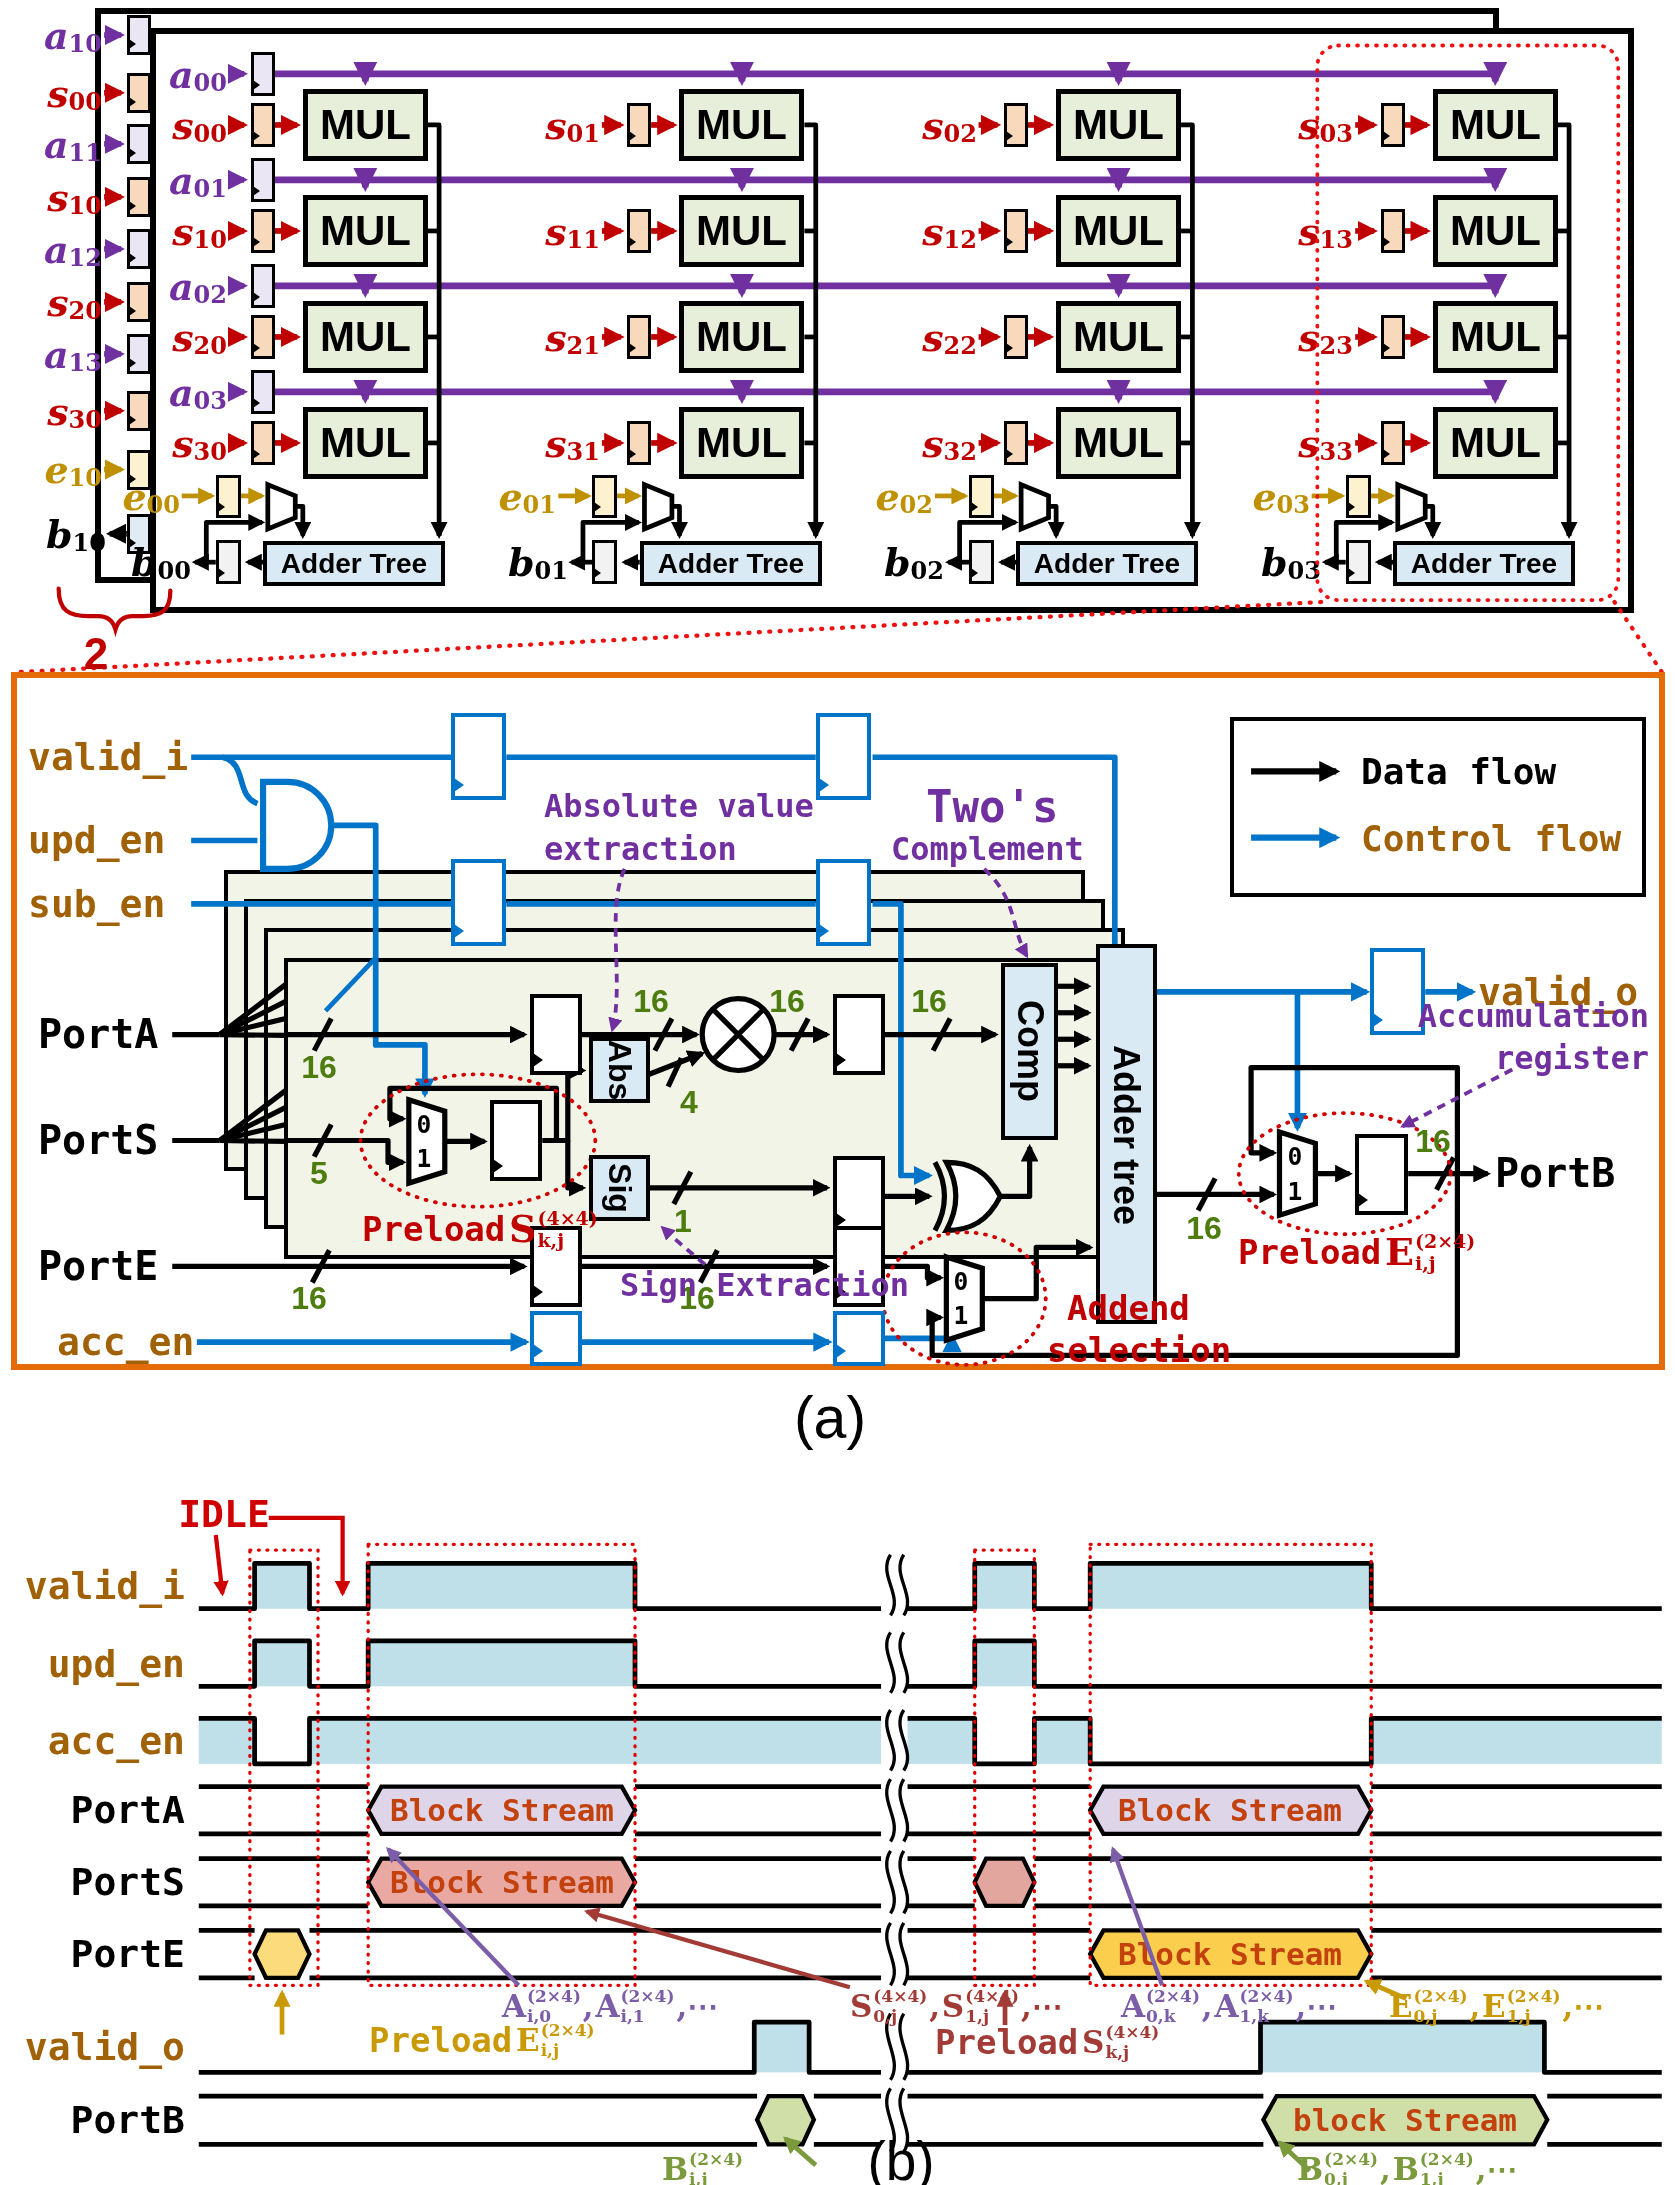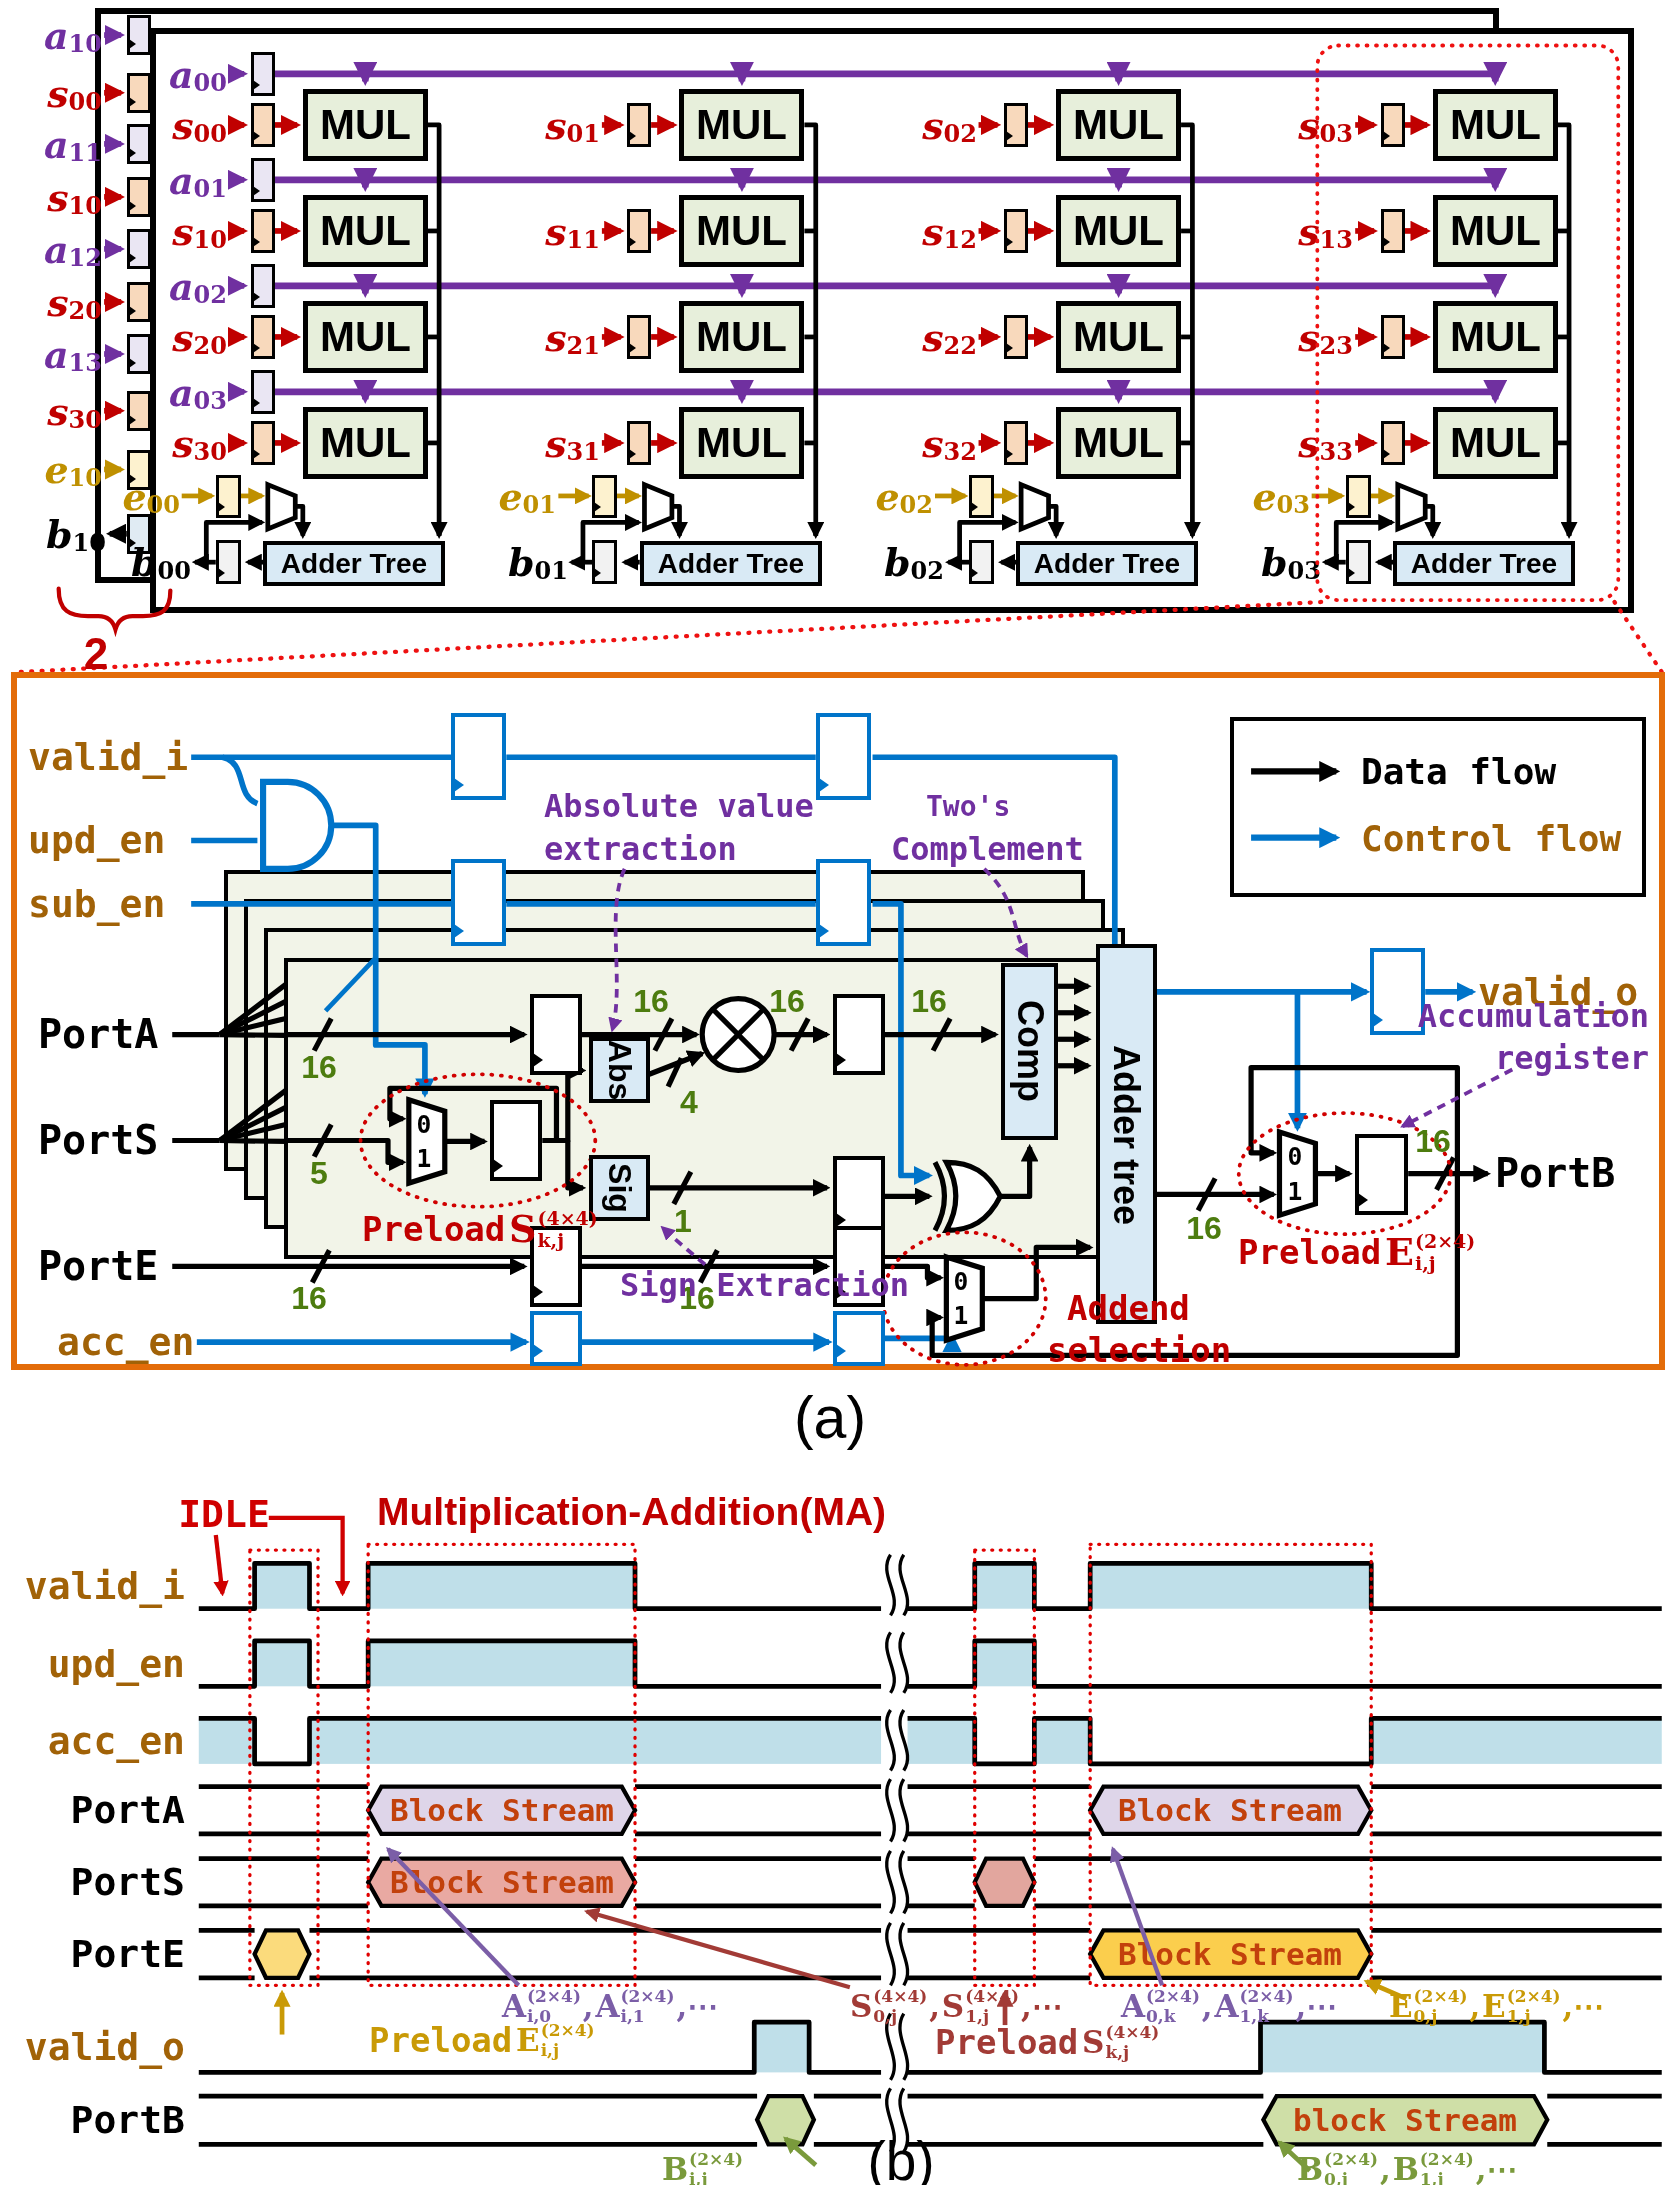--- a/index.html
+++ b/index.html
@@ -639,21 +639,21 @@
 <div class="n16" style="left:689px;top:1102px">4</div>
 <div class="n16" style="left:683px;top:1221px">1</div>
 <div class="n16" style="left:319px;top:1173px">5</div>
 <div class="n16" style="left:309px;top:1298px">16</div>
 <div class="n16" style="left:697px;top:1298px">16</div>
 <div class="n16" style="left:1204px;top:1228px">16</div>
 <div class="n16" style="left:1433px;top:1141px">16</div>
 
 <div class="lab mono purp" style="left:544px;top:806px;font-size:32px">Absolute value</div>
 <div class="lab mono purp" style="left:544px;top:849px;font-size:32px">extraction</div>
-<div class="lab mono purp" style="left:926px;top:806px;font-size:28px">Two's</div>
+<div class="lab mono purp" style="left:926px;top:806px;font-size:44px">Two's</div>
 <div class="lab mono purp" style="left:891px;top:849px;font-size:32px">Complement</div>
 <div class="lab mono purp" style="left:620px;top:1285px;font-size:32px">Sign Extraction</div>
 <div class="lab mono purp r" style="left:1649px;top:1016px;font-size:32px">Accumulation</div>
 <div class="lab mono purp r" style="left:1649px;top:1058px;font-size:32px">register</div>
 
 <div class="lab" style="left:362px;top:1228px;color:#c00000">
   <span class="mpre">Preload </span>
       <span class="ml" style="color:#c00000">
         <span class="mbase">S</span>
         <span class="mscr">
@@ -767,21 +767,20 @@
 <div class="lab mono blue r" style="left:185px;top:2047px;font-size:38px">valid_o</div>
 <div class="lab mono r" style="left:185px;top:2120px;font-size:38px">PortB</div>
 
 <div class="hextxt" style="left:502px;top:1810px">Block Stream</div>
 <div class="hextxt" style="left:502px;top:1882px">Block Stream</div>
 <div class="hextxt" style="left:1230px;top:1810px">Block Stream</div>
 <div class="hextxt" style="left:1230px;top:1954px">Block Stream</div>
 <div class="hextxt" style="left:1405px;top:2120px">block Stream</div>
 
 <div class="lab mono c" style="left:224px;top:1514px;font-size:38px;color:#d00000">IDLE</div>
-<div class="lab sans" style="left:377px;top:1512px;font-size:39px;color:#c00000">Multiplication-Addition(MA)</div>
 
 <div class="lab wm" style="left:369px;top:2040px;color:#c99a06">
   <span class="mpre">Preload </span>
       <span class="ml">
         <span class="mbase">E</span>
         <span class="mscr">
           <span class="msup">(2×4)</span>
           <span class="msub">i,j</span>
         </span>
       </span>

